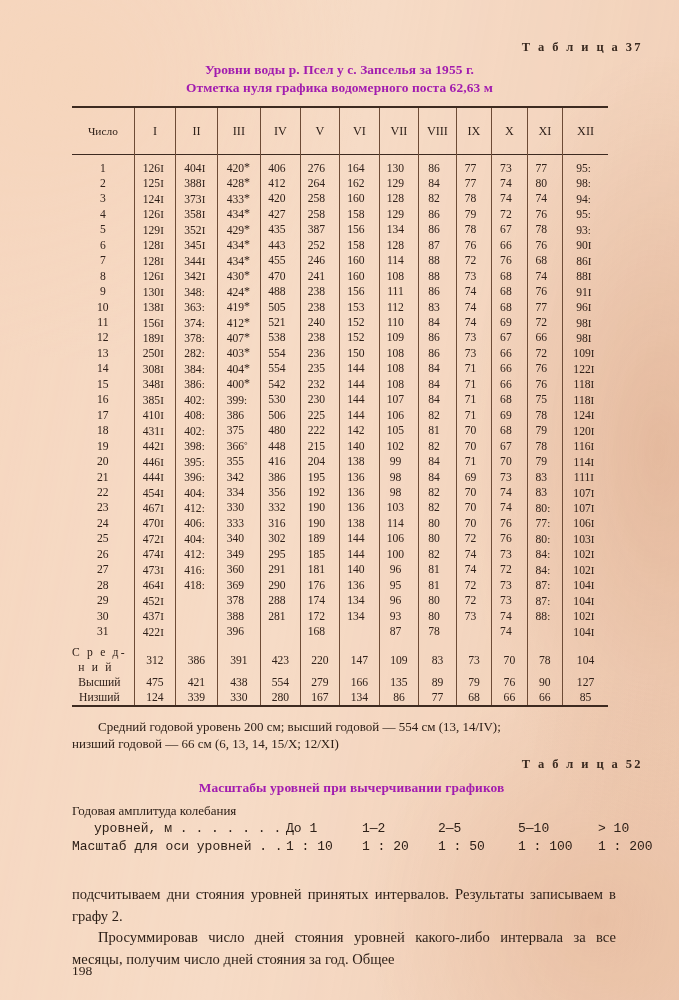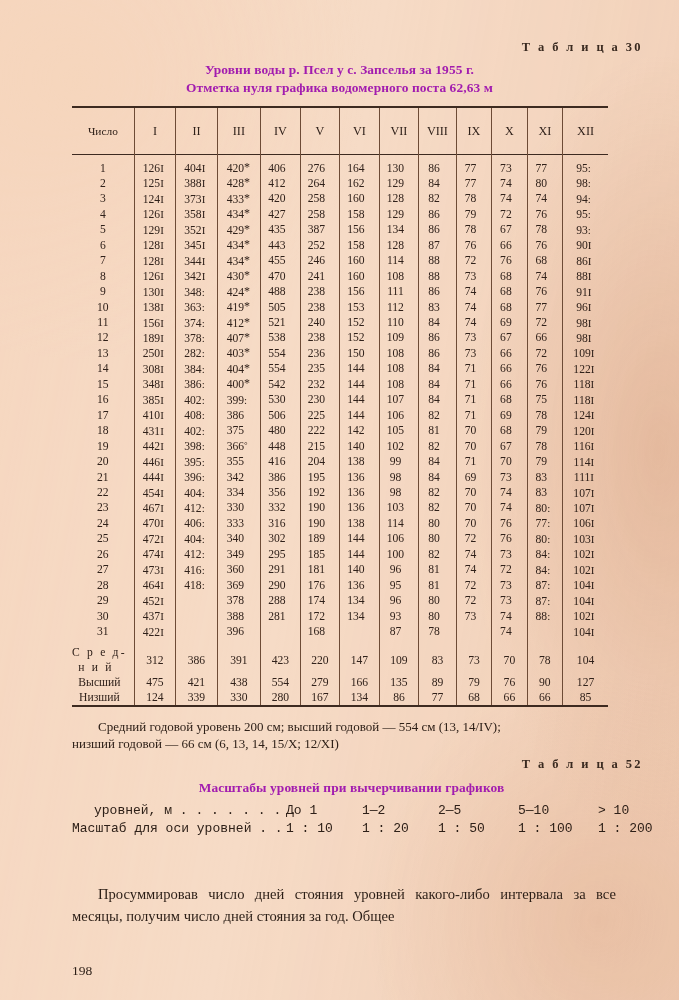--- a/index.html
+++ b/index.html
@@ -169,21 +169,21 @@
     color: #2b1e16;
   }
 </style>
 </head>
 <body>
 
 <div class="paper-tint"></div>
 
 <div class="page">
 
-  <div class="tbl-caption-no" style="top:40px;">Т а б л и ц а  30</div>
+  <div class="tbl-caption-no" style="top:40px;">Т а б л и ц а  37</div>
 
   <div class="tbl-title" style="top:62px;">Уровни воды р. Псел у с. Запселья за 1955 г.</div>
   <div class="tbl-title" style="top:80px;">Отметка нуля графика водомерного поста 62,63 м</div>
 
   <div class="t51-wrap">
     <table class="t51 rule-bot">
       <colgroup>
         <col style="width:56px">
         <col style="width:42px">
           <col style="width:42px">
@@ -765,36 +765,38 @@
 
   <div class="note51">
     <div class="l1">Средний годовой уровень 200 см; высший годовой — 554 см  (13,  14/IV);</div>
     <div>низший годовой — 66 см  (6, 13, 14, 15/X;  12/XI)</div>
   </div>
 
   <div class="tbl-caption-no" style="top:757px;">Т а б л и ц а  52</div>
   <div class="tbl-title" style="top:780px;margin-left:24px;">Масштабы уровней при вычерчивании графиков</div>
 
   <div class="t52-wrap">
+    <div class="t52-head-line">Годовая амплитуда колебания</div>
     <div class="t52-row">
       <div class="t52-lead indent">уровней, м . . . . . . . .</div>
       <div class="t52-cell">До 1</div>
       <div class="t52-cell">1—2</div>
       <div class="t52-cell w1">2—5</div>
       <div class="t52-cell w1">5—10</div>
       <div class="t52-cell">&gt; 10</div>
     </div>
     <div class="t52-row">
       <div class="t52-lead">Масштаб для оси уровней . .</div>
       <div class="t52-cell">1 : 10</div>
       <div class="t52-cell">1 : 20</div>
       <div class="t52-cell w1">1 : 50</div>
       <div class="t52-cell w1">1 : 100</div>
       <div class="t52-cell">1 : 200</div>
     </div>
   </div>
 
   <div class="body-text">
+    <p>подсчитываем дни стояния уровней принятых интервалов. Результаты записываем в графу 2.</p>
     <p class="ind">Просуммировав число дней стояния уровней какого-либо интервала за все месяцы, получим число дней стояния за год. Общее</p>
   </div>
 
   <div class="folio">198</div>
 </div>
 
 </body></html>

